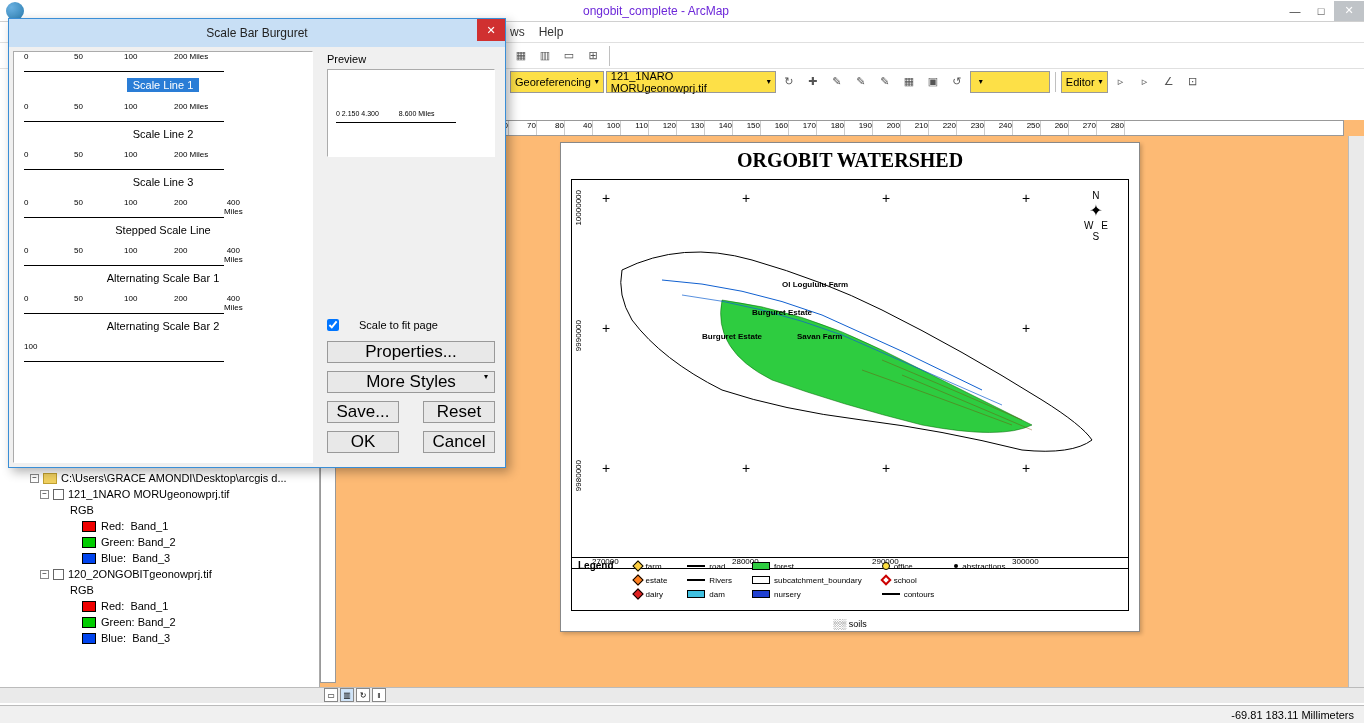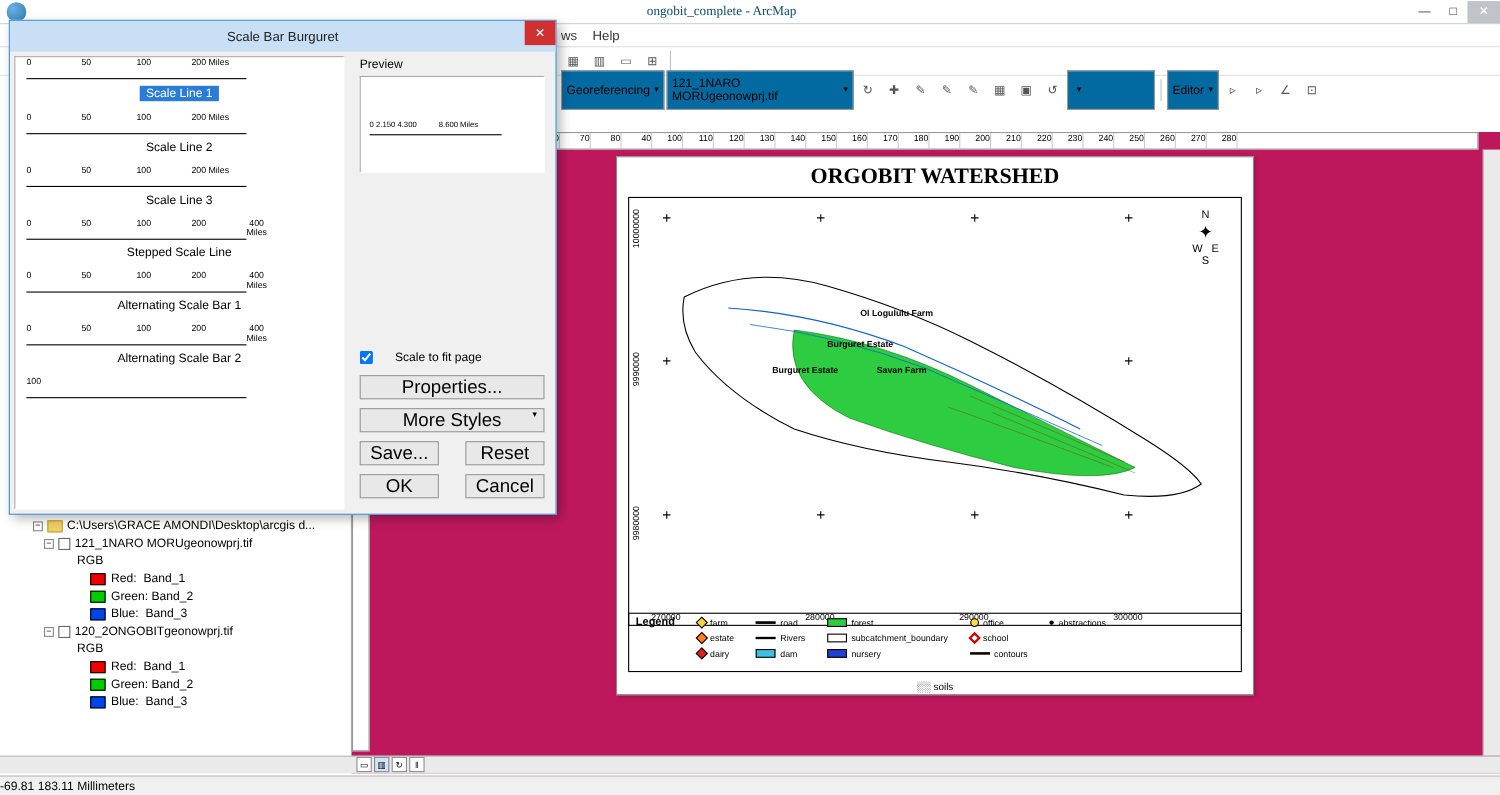--- a/index.html
+++ b/index.html
@@ -1,54 +1,54 @@
 <!DOCTYPE html>
 <html><head>
 <meta charset="utf-8">
 <style>
 * { box-sizing: border-box; margin: 0; padding: 0; font-family: "Segoe UI", Tahoma, sans-serif; }
 body { width: 1364px; height: 723px; overflow: hidden; background: #fff; position: relative; font-size: 11px; }
 
 
 .titlebar { height: 22px; background: #fff; display: flex; align-items: center; border-bottom: 1px solid #d0d0d0; }
 .app-icon { width: 18px; height: 18px; margin: 0 6px; background: radial-gradient(circle at 30% 30%, #6ab0e0, #2a7db0); border-radius: 50%; }
-.title-center { flex: 1; text-align: center; font-size: 12px; color: #0c4a6e; font-family: Liberation Serif, serif; }
+.title-center { flex: 1; text-align: center; font-size: 12px; color: #6d28d9; }
 .win-btns { display: flex; }
 .win-btn { width: 26px; height: 20px; display: flex; align-items: center; justify-content: center; font-size: 11px; color: #333; cursor: default; }
 .win-btn.close { background: #c0c4c8; color: #fff; width: 30px; }
 
 
 .menubar { height: 20px; display: flex; align-items: center; padding-left: 510px; gap: 14px; font-size: 12px; color: #333; }
 
 
 .toolbar-row { height: 26px; display: flex; align-items: center; padding-left: 510px; gap: 2px; border-top: 1px solid #e0e0e0; }
 .tb-btn { width: 22px; height: 22px; border: 1px solid transparent; display: flex; align-items: center; justify-content: center; font-size: 11px; color: #555; }
 .tb-sep { width: 1px; height: 20px; background: #c0c0c0; margin: 0 3px; }
-.combo { height: 36px; border: 1px solid #999; background: #0369a1; padding: 0 4px; display: flex; align-items: center; font-size: 11px; }
+.combo { height: 22px; border: 1px solid #999; background: #fde047; padding: 0 4px; display: flex; align-items: center; font-size: 11px; }
 .combo .arrow { margin-left: 4px; font-size: 8px; }
 
 
 .workspace { position: absolute; top: 120px; left: 0; right: 0; bottom: 20px; display: flex; }
 
 
 .toc { width: 320px; background: #fff; border-right: 1px solid #aaa; overflow: hidden; padding-top: 350px; }
 .toc-row { display: flex; align-items: center; height: 16px; padding-left: 30px; font-size: 11px; color: #000; white-space: nowrap; }
 .toc-row.l1 { padding-left: 40px; }
 .toc-row.l2 { padding-left: 70px; }
 .toc-row.l3 { padding-left: 82px; }
 .exp-box { width: 9px; height: 9px; border: 1px solid #888; margin-right: 4px; display: flex; align-items: center; justify-content: center; font-size: 8px; line-height: 1; }
 .chk { width: 11px; height: 11px; border: 1px solid #666; margin-right: 4px; }
 .folder-ico { width: 14px; height: 11px; background: #f0d060; border: 1px solid #c0a030; margin-right: 4px; }
 .color-sw { width: 14px; height: 11px; margin-right: 5px; border: 1px solid #000; }
 .red { background: #e00; }
 .green { background: #0c0; }
 .blue { background: #04e; }
 
 
-.mapview { flex: 1; background: #be185d; position: relative; }
+.mapview { flex: 1; background: #fdba74; position: relative; }
 .ruler-h { position: absolute; top: 0; left: 20px; right: 20px; height: 16px; background: #fff; border: 1px solid #999; font-size: 8px; display: flex; overflow: hidden; }
 .ruler-h span { flex: none; width: 28px; text-align: right; border-right: 1px solid #ccc; }
 .ruler-v { position: absolute; top: 16px; left: 0; bottom: 20px; width: 16px; background: #fff; border: 1px solid #999; font-size: 8px; display: flex; flex-direction: column; }
 .ruler-v span { flex: none; height: 28px; writing-mode: vertical-rl; transform: rotate(180deg); border-top: 1px solid #ccc; }
 .page { position: absolute; top: 22px; left: 240px; width: 580px; height: 490px; background: #fff; border: 1px solid #888; box-shadow: 2px 2px 4px rgba(0,0,0,0.2); }
 .map-title { text-align: center; font-family: "Times New Roman", serif; font-size: 20px; font-weight: bold; margin-top: 6px; color: #000; }
 .map-frame { position: absolute; top: 36px; left: 10px; right: 10px; height: 390px; border: 1px solid #000; overflow: hidden; }
 .cross { position: absolute; font-size: 14px; color: #000; }
 .watershed { position: absolute; top: 50px; left: 30px; width: 500px; height: 300px; }
 .watershed svg { width: 100%; height: 100%; }
@@ -63,21 +63,21 @@
 
 
 .hscroll { position: absolute; bottom: 0; left: 0; right: 0; height: 16px; background: #eaeaea; border-top: 1px solid #bbb; }
 .vscroll { position: absolute; right: 0; top: 16px; bottom: 16px; width: 16px; background: #eaeaea; border-left: 1px solid #bbb; }
 
 
 .side-tabs { position: absolute; right: 0; top: 120px; width: 20px; display: flex; flex-direction: column; }
 .side-tab { background: #edf3fb; border: 1px solid #a0b8d8; writing-mode: vertical-rl; padding: 8px 2px; margin-bottom: 4px; font-size: 10px; color: #335; }
 
 
-.statusbar { position: absolute; bottom: 0; left: 0; right: 0; height: 18px; background: #f0f0f0; border-top: 1px solid #bbb; display: flex; align-items: center; padding-right: 10px; font-size: 11px; }
+.statusbar { position: absolute; bottom: 0; left: 0; right: 0; height: 18px; background: #f0f0f0; border-top: 1px solid #bbb; display: flex; align-items: center; justify-content: flex-end; padding-right: 10px; font-size: 11px; }
 
 
 .dialog { position: absolute; top: 18px; left: 8px; width: 498px; height: 450px; background: #f0f0f0; border: 1px solid #3a8ed6; box-shadow: 4px 4px 10px rgba(0,0,0,0.3); z-index: 100; }
 .dlg-title { height: 28px; background: #c8dff5; display: flex; align-items: center; justify-content: center; font-size: 12px; color: #222; position: relative; }
 .dlg-close { position: absolute; right: 0; top: 0; width: 28px; height: 22px; background: #d03030; color: #fff; display: flex; align-items: center; justify-content: center; font-size: 11px; }
 .dlg-body { display: flex; height: calc(100% - 28px); }
 .scale-list { width: 300px; border: 1px inset #fff; background: #fff; overflow-y: auto; margin: 4px; padding: 4px; }
 .scale-item { padding: 6px 2px 14px 2px; text-align: center; font-size: 11px; color: #000; }
 .scale-item .name { margin-top: 6px; }
 .scale-item.selected .name { background: #2a7dd6; color: #fff; display: inline-block; padding: 1px 6px; }

